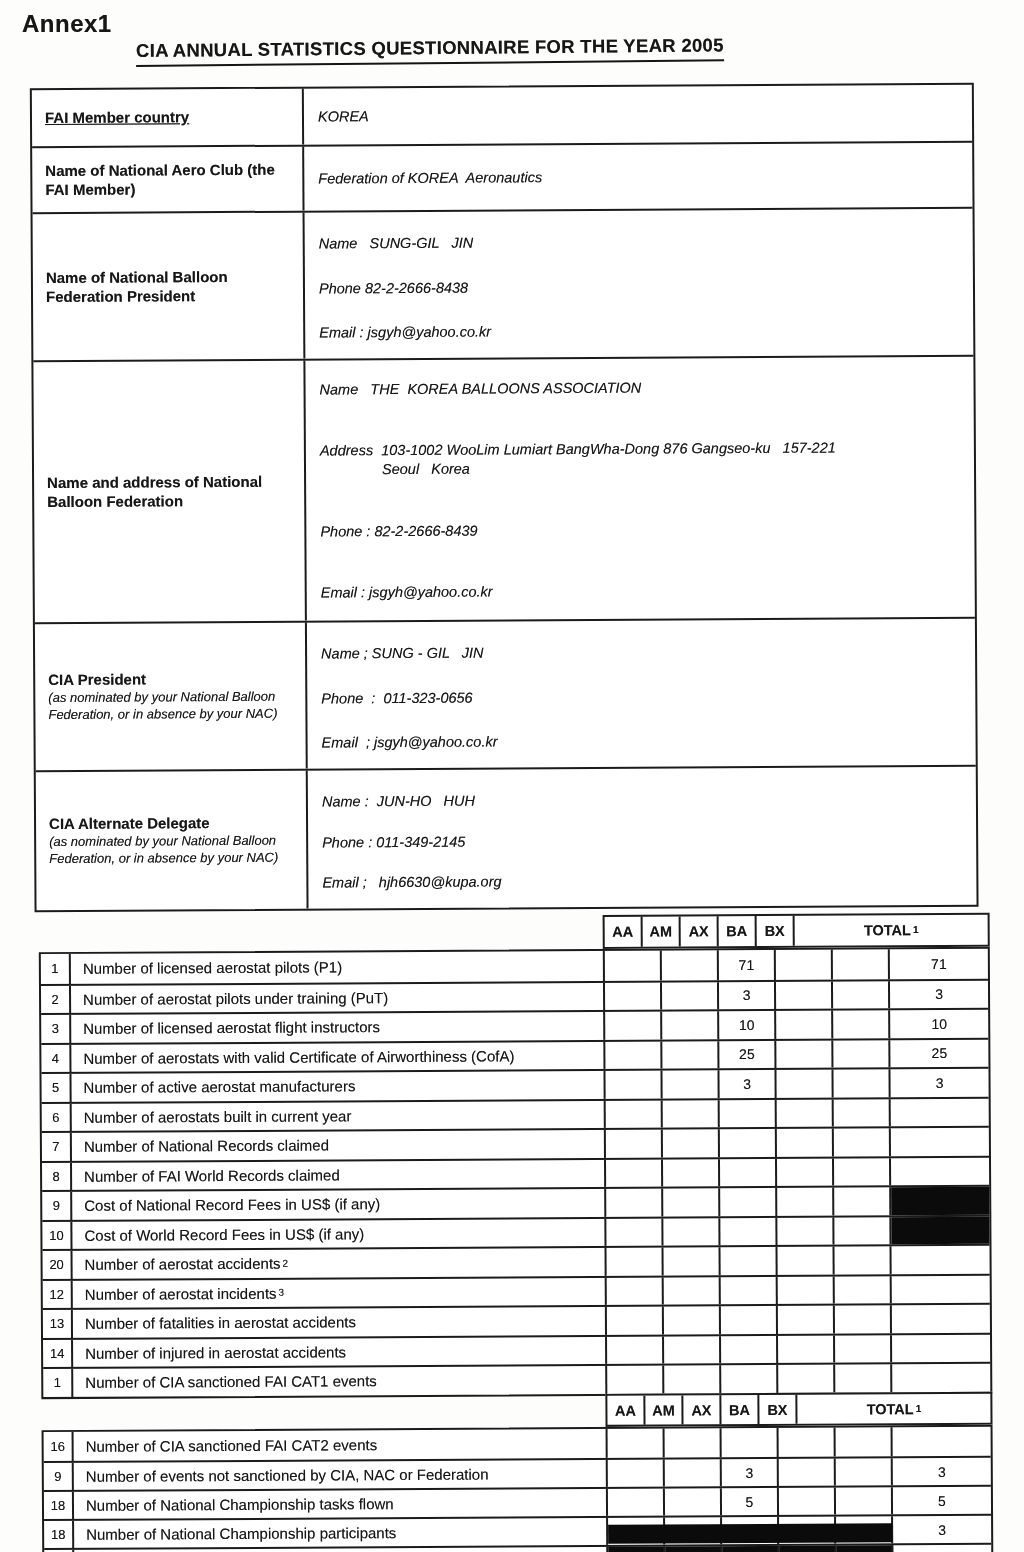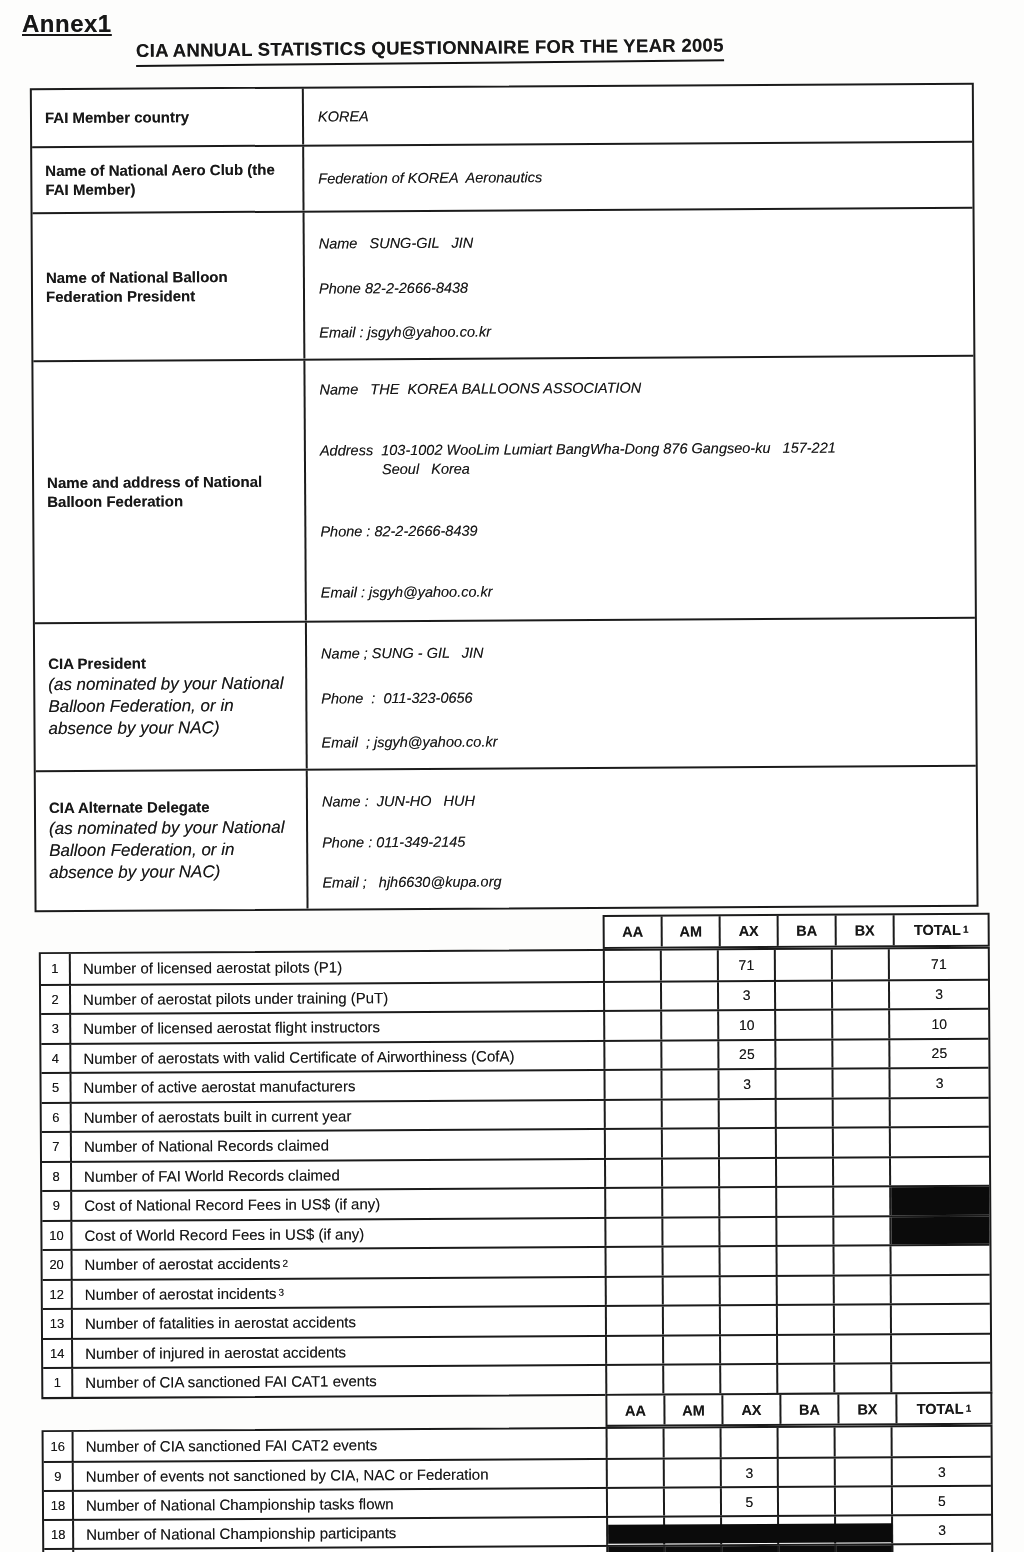--- a/index.html
+++ b/index.html
@@ -5,62 +5,62 @@
   * { box-sizing: border-box; margin: 0; padding: 0; }
   html, body { width: 1024px; height: 1552px; overflow: hidden; }
   body {
     background: #fdfdfc;
     font-family: "Liberation Sans", sans-serif;
     color: #171717;
     position: relative;
     text-shadow: 0 0 0.5px rgba(20,20,20,0.55);
   }
   .page { position: absolute; inset: 0; }
-  .annex { position: absolute; left: 22px; top: 10px; font-size: 24px; font-weight: bold; letter-spacing: 0.5px; text-decoration: underline; }
+  .annex { position: absolute; left: 22px; top: 10px; font-size: 24px; font-weight: bold; letter-spacing: 0.5px; }
   .doc-title {
     position: absolute; left: 136px; top: 40px;
     font-size: 18.5px; font-weight: bold; letter-spacing: 0.3px;
     border-bottom: 2.5px solid #151515; padding-bottom: 3px;
     transform: rotate(-0.55deg); transform-origin: left center;
     white-space: nowrap;
   }
   .scan { position: absolute; inset: 0; transform: rotate(-0.33deg); transform-origin: 60px 120px; }
 
   
   .info-table { position: absolute; left: 30px; top: 88px; width: 944px; border: 2px solid #1b1b1b; background: #fff; }
   .irow { display: flex; border-top: 2px solid #1b1b1b; }
   .irow:first-child { border-top: none; }
   .ilabel {
     width: 272px; border-right: 2px solid #1b1b1b;
     padding: 8px 10px 8px 13px;
     display: flex; flex-direction: column; justify-content: center;
     font-size: 15px; font-weight: bold; line-height: 1.3;
   }
-  .ilabel .sub { font-weight: normal; font-style: italic; font-size: 17px; margin-top: 1px; }
-  .ulined { }
+  .ilabel .sub { font-weight: normal; font-style: italic; font-size: 13px; margin-top: 1px; }
+  .ulined { text-decoration: underline; }
   .ival {
     flex: 1; padding-left: 14px; display: flex; flex-direction: column;
     font-style: italic; font-size: 14.5px; line-height: 1.3;
   }
   .vline { white-space: pre-wrap; }
   .indent { padding-left: 62px; }
   .vcenter { justify-content: center; }
   .vspread { justify-content: space-between; padding-top: 22px; padding-bottom: 16px; }
   .h1 { height: 56px; } .h2 { height: 66px; } .h3 { height: 148px; }
   .h4 { height: 262px; } .h5 { height: 148px; } .h6 { height: 140px; }
   .r4pad { padding-top: 20px; padding-bottom: 18px; }
 
   
   .colheader {
     position: absolute; left: 598px; width: 387px; height: 34px;
     display: flex; border: 2px solid #1b1b1b; background: #fff;
   }
   .ch-top { top: 918px; } .ch-mid { top: 1397px; height: 33px; }
   .hc {
-    width: 58px; border-right: 2px solid #1b1b1b;
+    width: 38px; border-right: 2px solid #1b1b1b;
     display: flex; align-items: center; justify-content: center;
     font-weight: bold; font-size: 14.5px;
   }
   .hc.tot { flex: 1; border-right: none; }
   sup { font-size: 10px; vertical-align: super; line-height: 0; margin-left: 2px; }
 
   .sblock { position: absolute; left: 34px; width: 951px; border: 2px solid #1b1b1b; background: #fff; }
   .blk1 { top: 952px; } .blk2 { top: 1430px; }
   .srow { display: flex; height: 29.5px; border-top: 2px solid #1b1b1b; }
   .blk2 .srow { height: 29px; }

